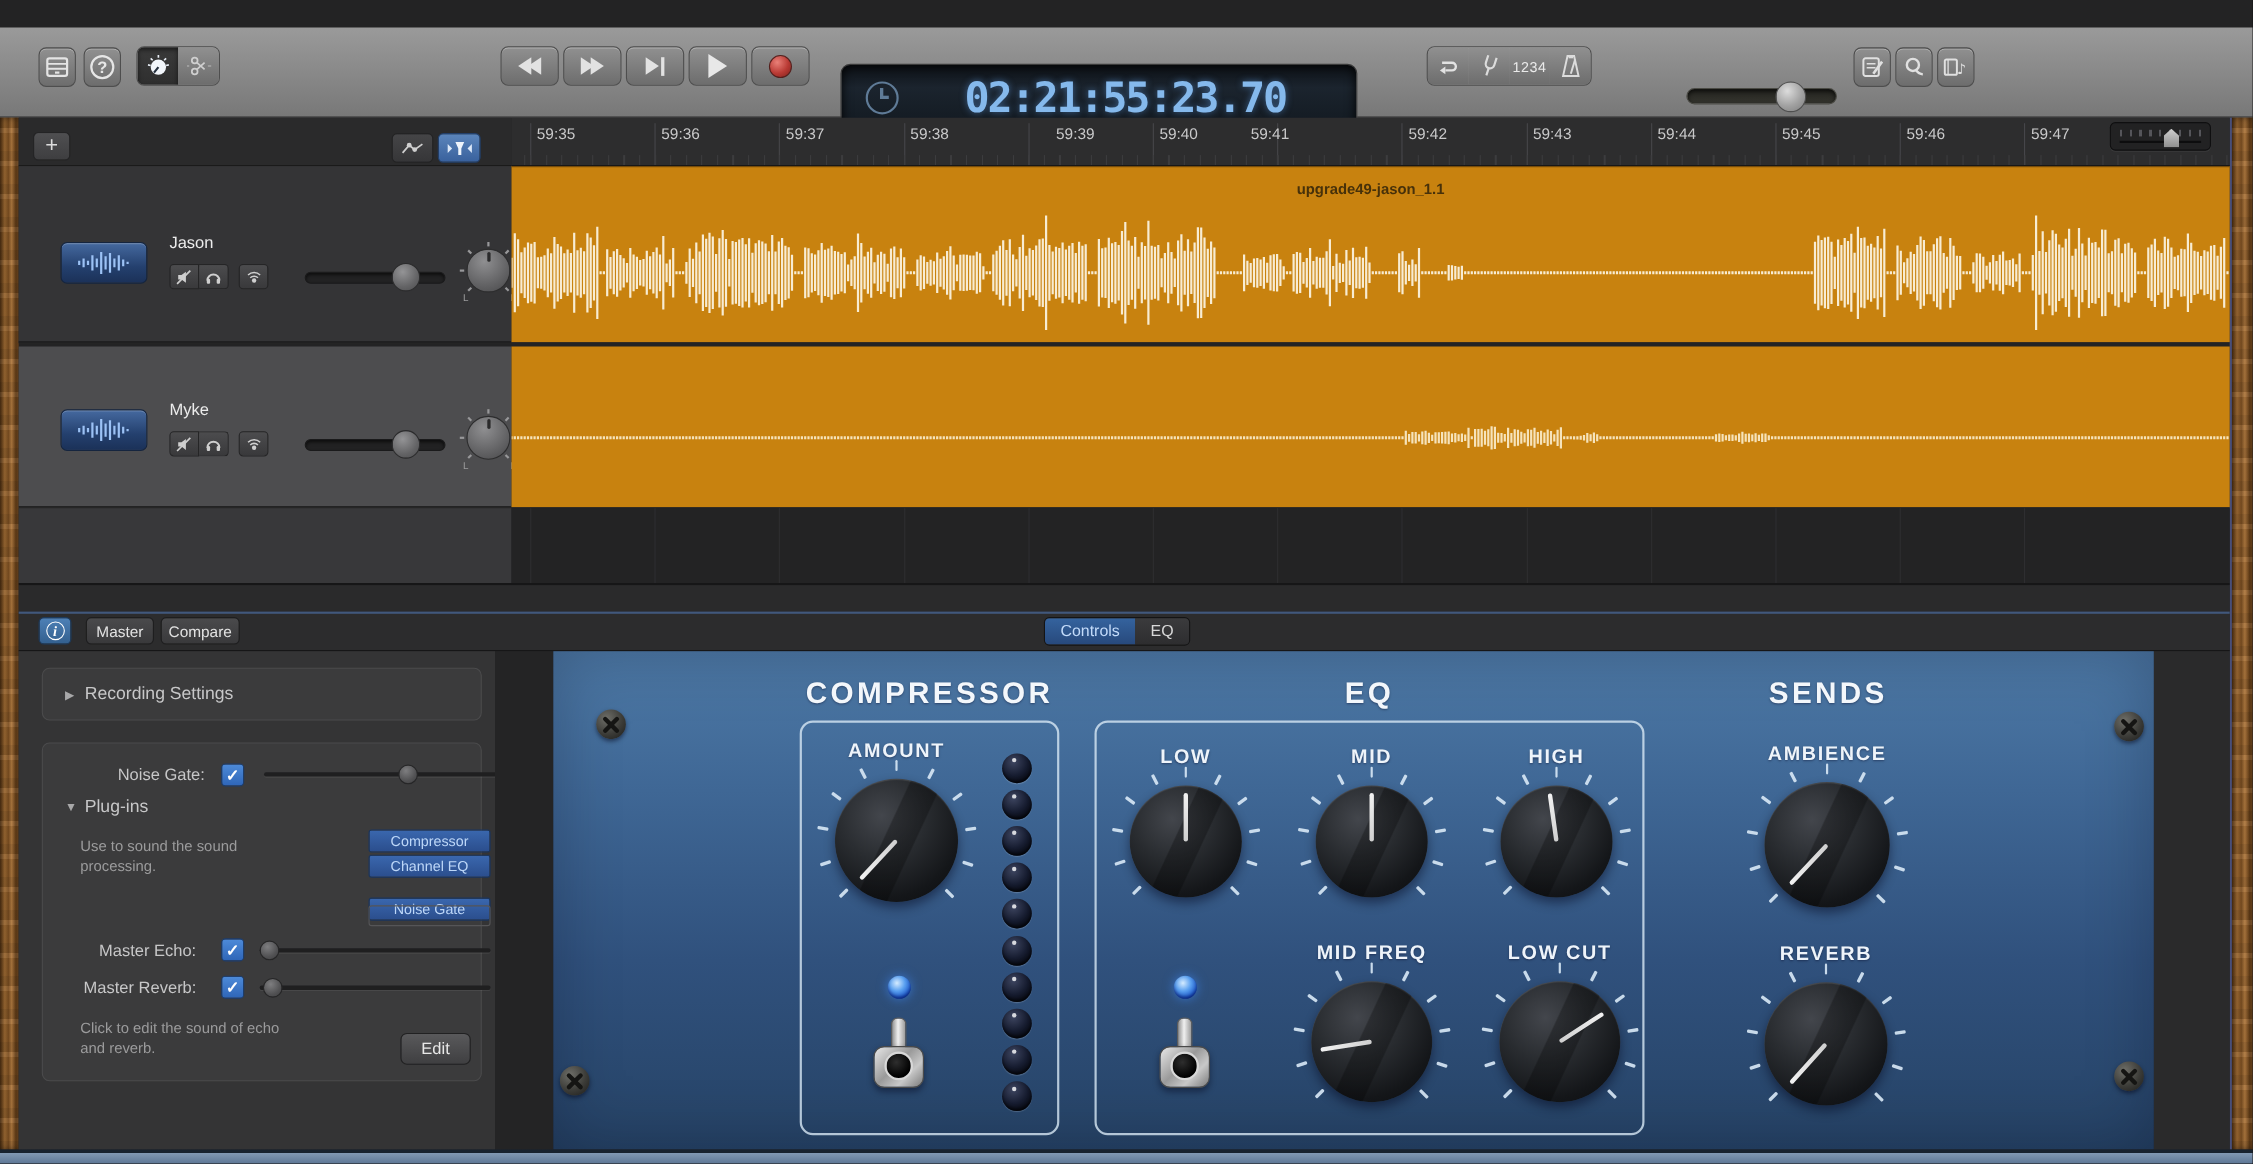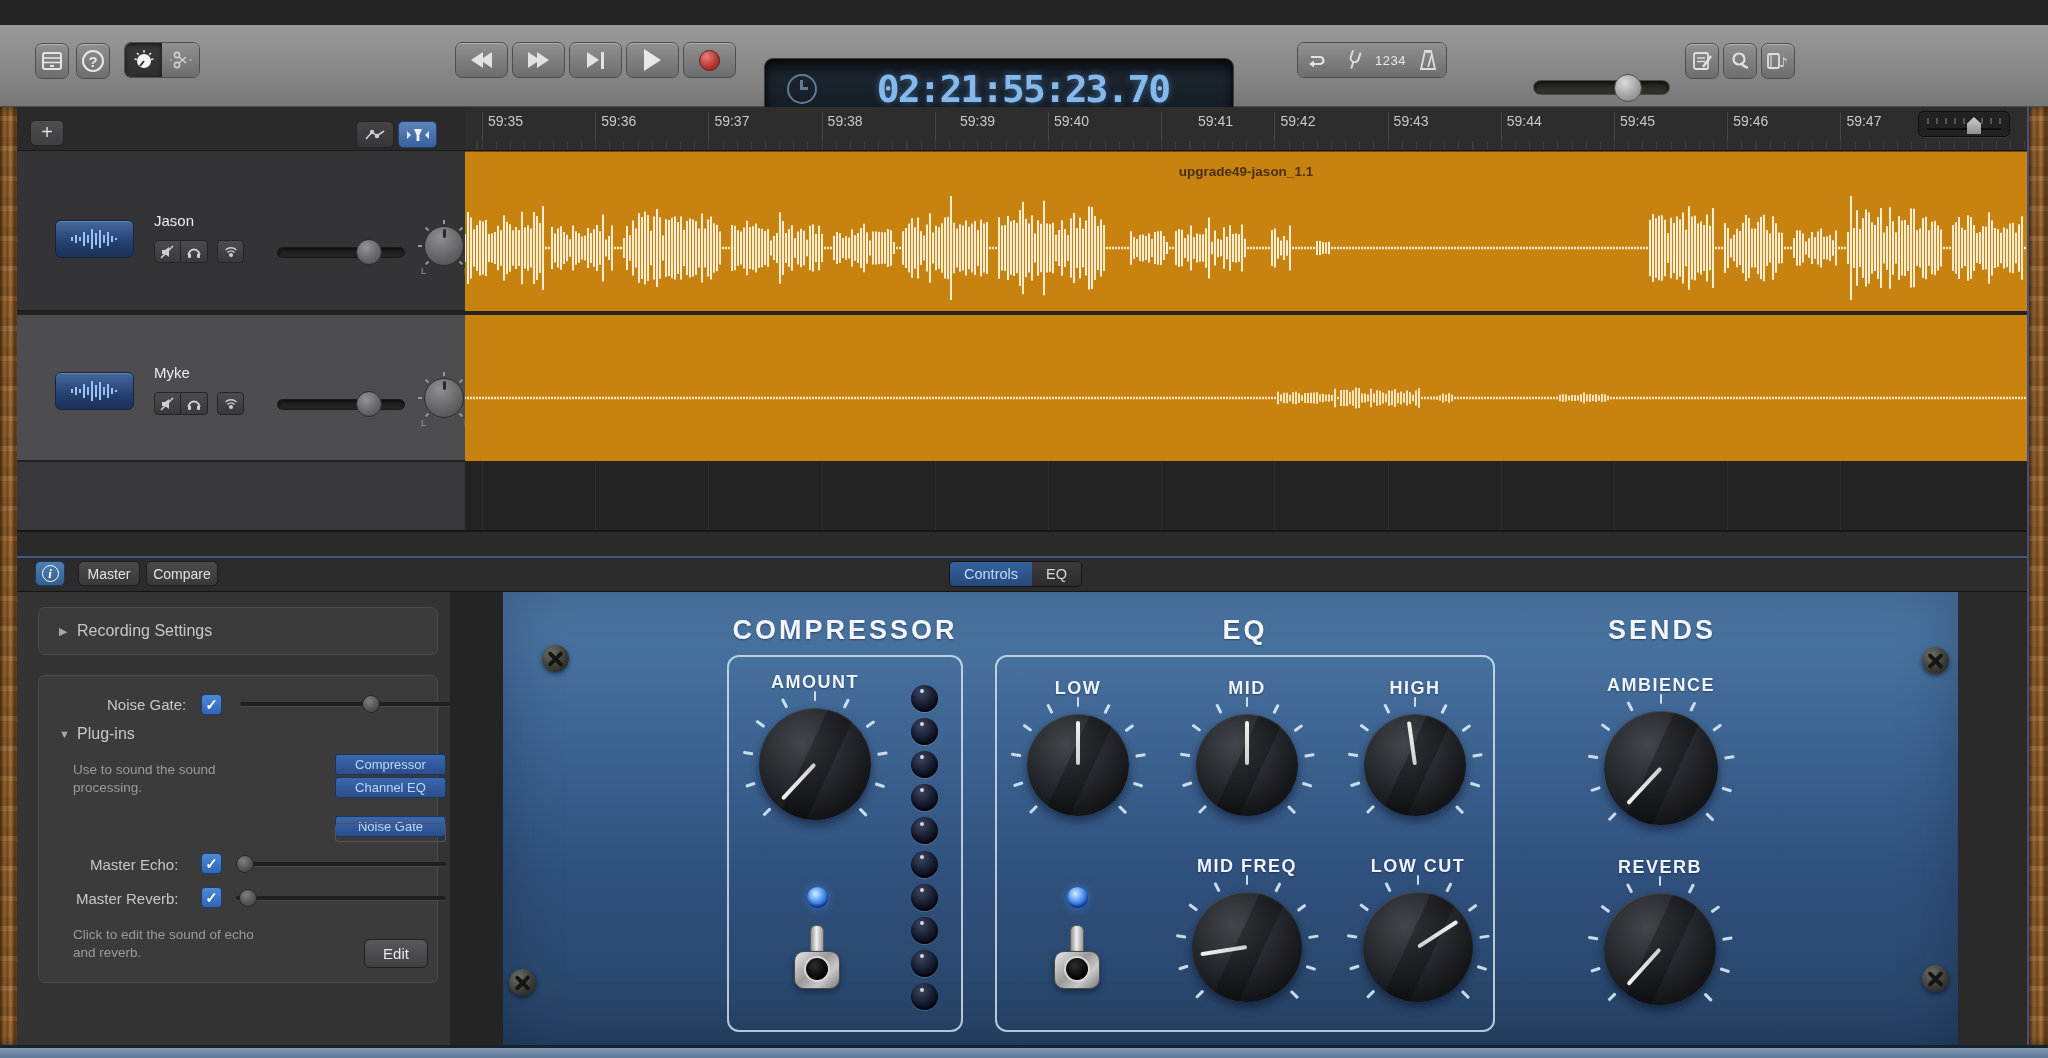--- a/index.html
+++ b/index.html
@@ -461,21 +461,21 @@
         <span class="rlabel" style="left: 136.2px;">59:36</span>
         <div class="rtick" style="left: 243.4px;"></div>
         <span class="rlabel" style="left: 249.4px;">59:37</span>
         <div class="rtick" style="left: 356.6px;"></div>
         <span class="rlabel" style="left: 362.6px;">59:38</span>
         <div class="rtick" style="left: 469.8px;"></div>
         <span class="rlabel" style="left: 478px; margin-left: 17px;">59:39</span>
         <div class="rtick" style="left: 583px;"></div>
         <span class="rlabel" style="left: 589px;">59:40</span>
         <div class="rtick" style="left: 696.2px;"></div>
-        <span class="rlabel" style="left: 733px;">59:41</span>
+        <span class="rlabel" style="left: 672px;">59:41</span>
         <div class="rtick" style="left: 809.4px;"></div>
         <span class="rlabel" style="left: 815.4px;">59:42</span>
         <div class="rtick" style="left: 922.6px;"></div>
         <span class="rlabel" style="left: 928.6px;">59:43</span>
         <div class="rtick" style="left: 1035.8px;"></div>
         <span class="rlabel" style="left: 1041.8px;">59:44</span>
         <div class="rtick" style="left: 1149px;"></div>
         <span class="rlabel" style="left: 1155px;">59:45</span>
         <div class="rtick" style="left: 1262.2px;"></div>
         <span class="rlabel" style="left: 1268.2px;">59:46</span>

